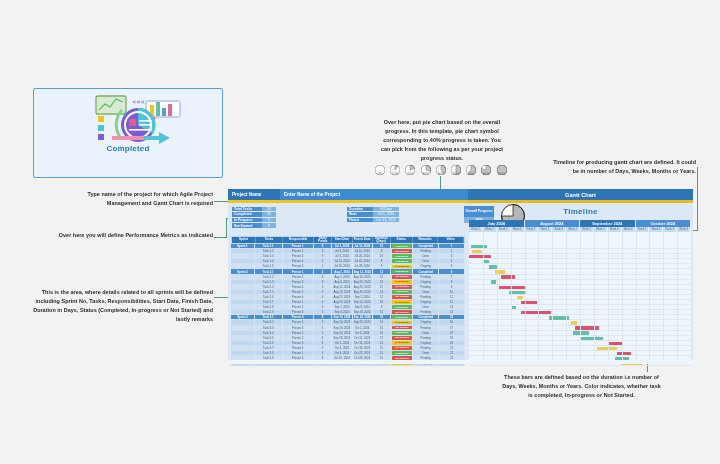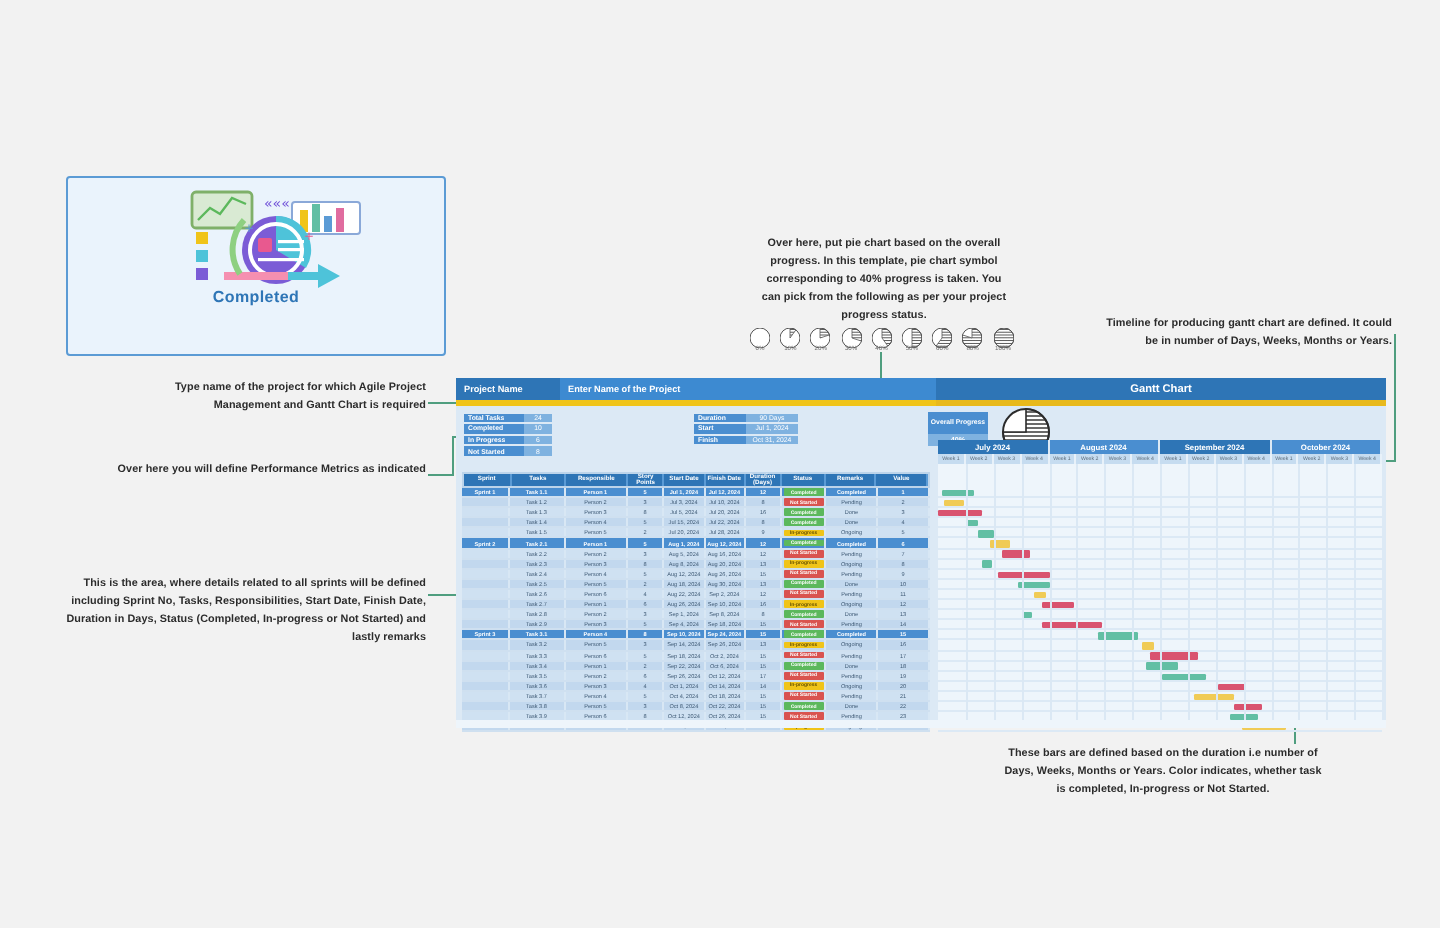--- a/index.html
+++ b/index.html
@@ -376,20 +376,21 @@
       <defs>
         <pattern id="hatch" width="2" height="2" patternUnits="userSpaceOnUse">
           <path d="M0 1 H2" stroke="#2b2b2b" stroke-width="0.7"></path>
         </pattern>
       </defs>
       <circle cx="13" cy="13" r="11.5" fill="#fff" stroke="#2b2b2b" stroke-width="1"></circle>
       <path d="M13 13 L13 1.5 A11.5 11.5 0 1 1 1.5 13 Z" fill="url(#hatch)" stroke="#2b2b2b" stroke-width="0.8"></path>
     </svg>
   </div>
 
+  <div id="timeline-title">Timeline</div>
   <div id="months">
       <div class="month">July 2024</div>
       <div class="month">August 2024</div>
       <div class="month">September 2024</div>
       <div class="month">October 2024</div>
     </div>
   <div id="weeks">
       <div class="wk">Week 1</div>
       <div class="wk">Week 2</div>
       <div class="wk">Week 3</div>

